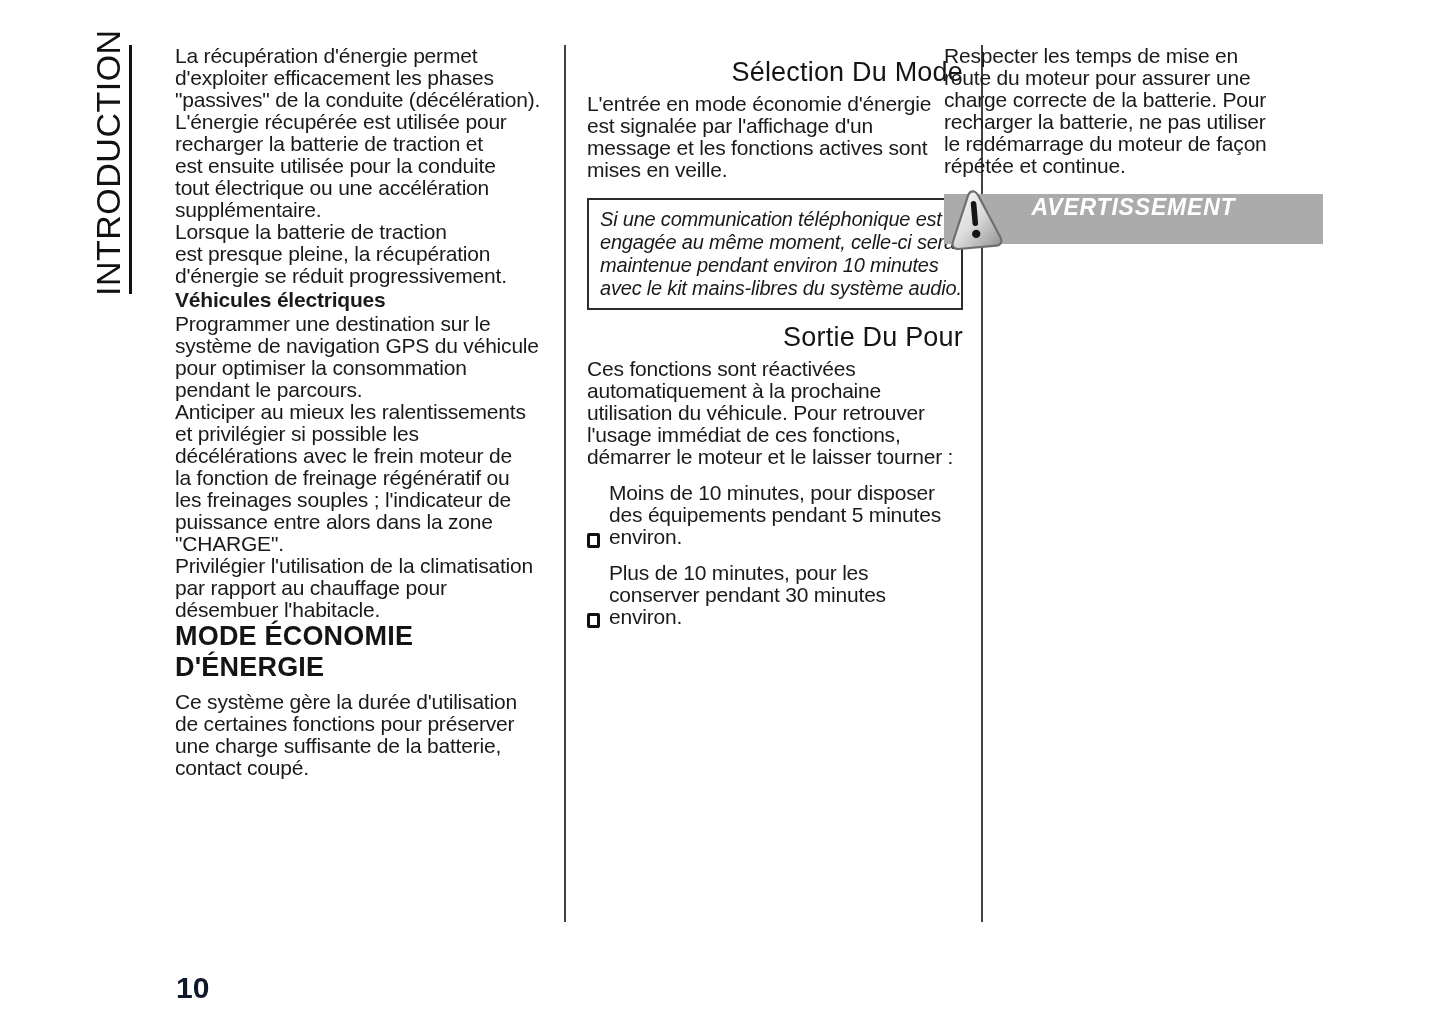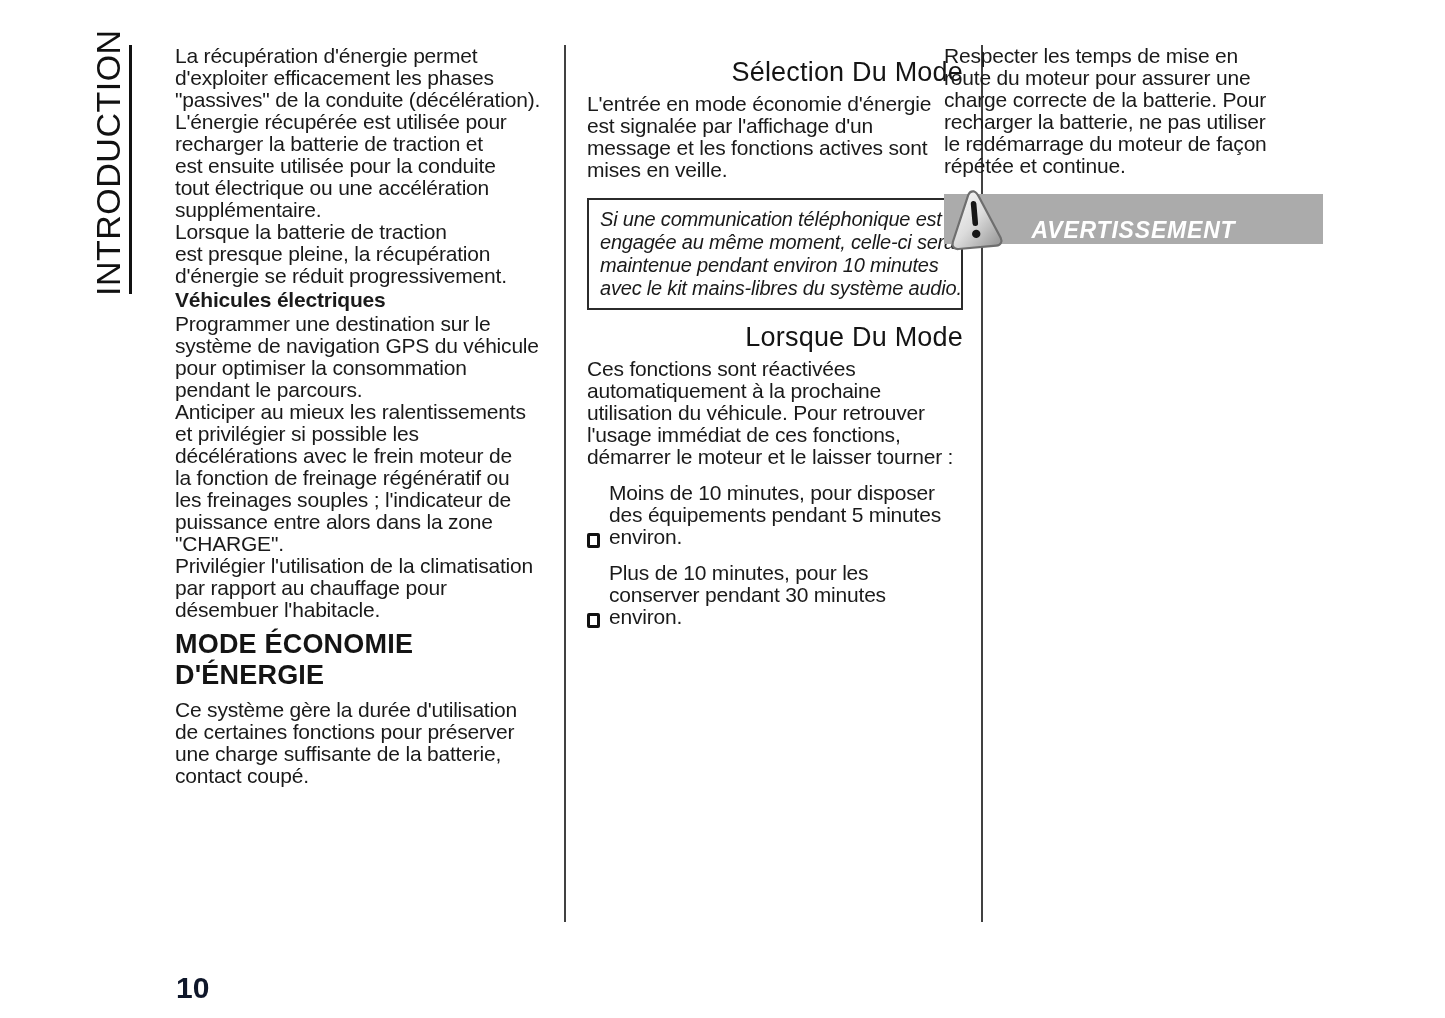--- a/index.html
+++ b/index.html
@@ -59,21 +59,21 @@
     white-space: pre;
   }
   .bold-line {
     font-size: 21px;
     line-height: 26px;
     font-weight: bold;
     letter-spacing: -0.2px;
     white-space: pre;
   }
   .h-main {
-    margin-top: 8px;
+    margin-top: 0;
     margin-bottom: 8px;
     font-size: 27px;
     line-height: 31px;
     font-weight: 900;
     letter-spacing: 0.2px;
     white-space: pre;
     color: #141414;
   }
   .h-sub {
     margin-top: 12px;
@@ -85,21 +85,21 @@
     white-space: pre;
     color: #141414;
     text-align: right;
   }
 
   .banner {
     position: relative;
     height: 50px;
     background: #ababab;
     display: flex;
-    align-items: flex-end;
+    align-items: flex-start;
     justify-content: center;
   }
   .banner-note { margin-top: 12px; }
   .banner-warn { margin-top: 17px; }
   .banner-label {
     color: #ffffff;
     font-weight: bold;
     font-style: italic;
     font-size: 23px;
     letter-spacing: 0.8px;
@@ -201,21 +201,21 @@
 est signalée par l'affichage d'un
 message et les fonctions actives sont
 mises en veille.</div>
 
 
     <div class="ibox ibox-note">Si une communication téléphonique est
 engagée au même moment, celle-ci sera
 maintenue pendant environ 10 minutes
 avec le kit mains-libres du système audio.</div>
 
-    <div class="h-sub">Lorsque Du Mode</div>
+    <div class="h-sub">Sortie Du Pour</div>
     <div class="para">Ces fonctions sont réactivées
 automatiquement à la prochaine
 utilisation du véhicule. Pour retrouver
 l'usage immédiat de ces fonctions,
 démarrer le moteur et le laisser tourner :</div>
 
     <div class="bullets">
       <div class="bullet-item">
         <span class="bullet-square"></span>
         <span class="para">Moins de 10 minutes, pour disposer

